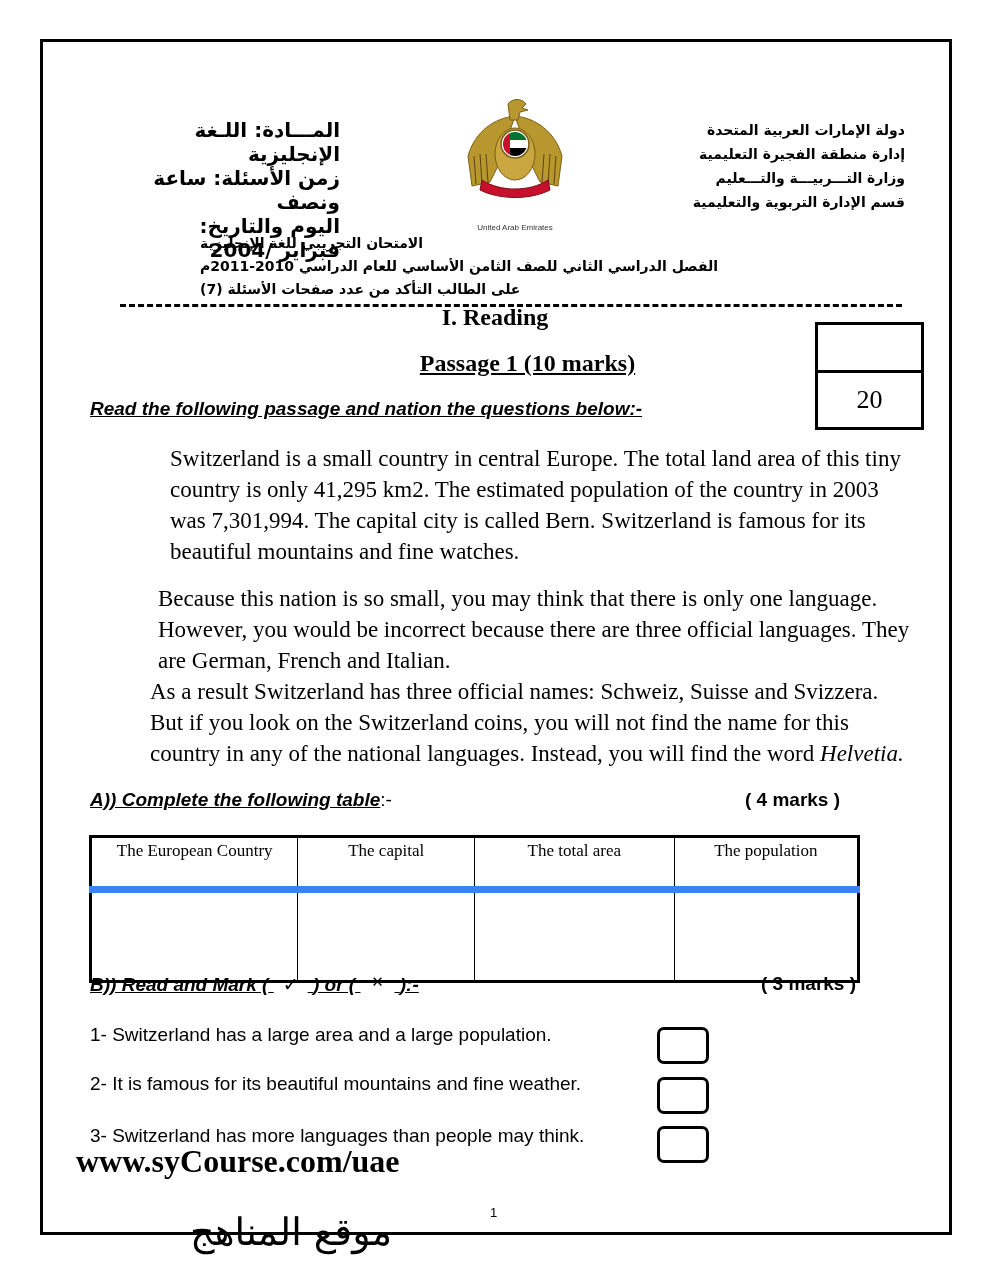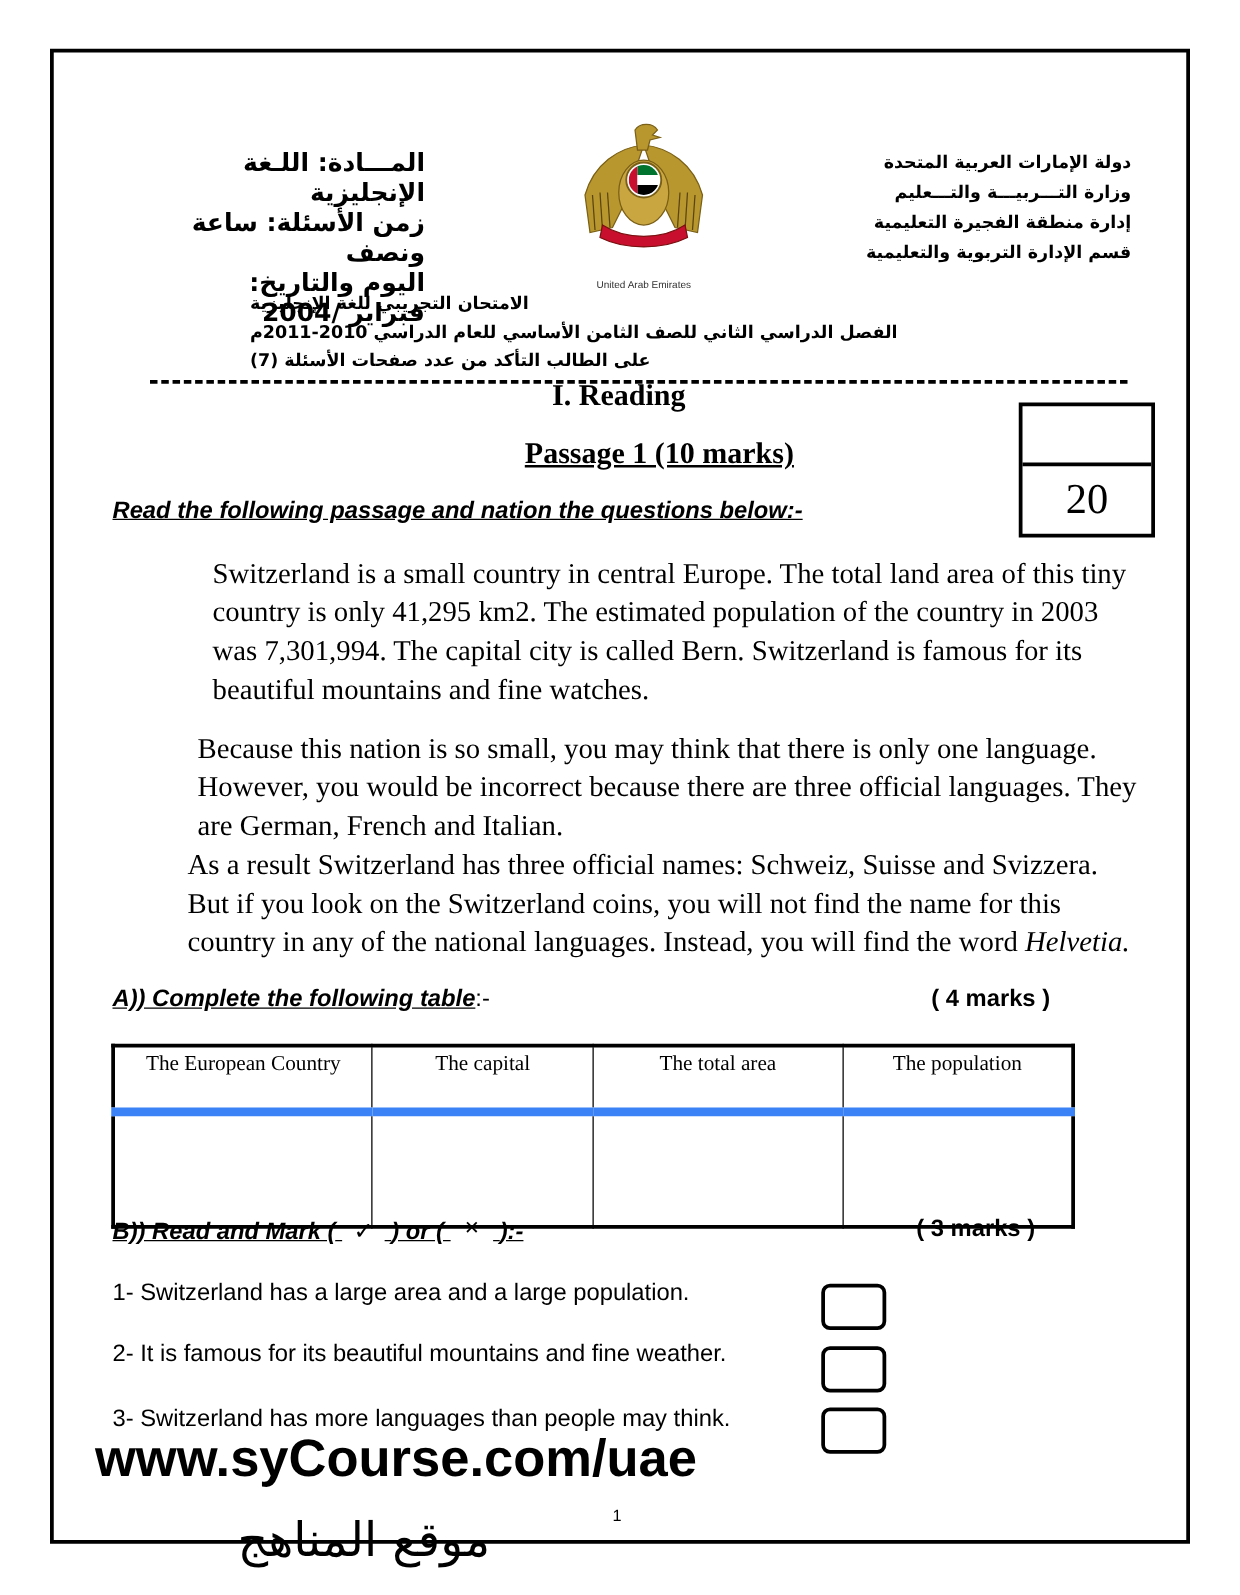--- a/index.html
+++ b/index.html
@@ -18,50 +18,50 @@
   .dashes {
     left: 120px; top: 304px; width: 782px; height: 0;
     border-top: 3px dashed #000;
   }
   .serif { font-family: "Liberation Serif", serif; }
   .sans { font-family: "Liberation Sans", sans-serif; }
   .reading-title { left: 330px; top: 304px; width: 330px; text-align: center; font-size: 24px; font-weight: bold; }
   .passage-title { left: 380px; top: 350px; width: 295px; text-align: center; font-size: 24px; font-weight: bold; text-decoration: underline; }
   .score-box { left: 815px; top: 322px; width: 103px; height: 102px; border: 3px solid #000; }
   .score-top { height: 45px; border-bottom: 3px solid #000; }
-  .score-val { height: 54px; display: flex; align-items: center; justify-content: center; font-family: "Liberation Serif", serif; font-size: 34px; }
+  .score-val { height: 54px; display: flex; align-items: center; justify-content: center; font-family: "Liberation Serif", serif; font-size: 26px; }
   .instruction { left: 90px; top: 398px; font-size: 19px; font-weight: bold; font-style: italic; text-decoration: underline; }
   .passage { left: 90px; width: 820px; font-size: 23px; line-height: 31px; }
   .p1 { top: 443px; }
   .p2 { top: 583px; }
   .indent1 { padding-left: 80px; }
   .indent2 { padding-left: 68px; }
   .indent3 { padding-left: 60px; }
   .section-a { left: 90px; top: 789px; font-size: 19px; font-weight: bold; font-style: italic; }
   .section-a .u { text-decoration: underline; }
   .marks-a { left: 745px; top: 789px; font-size: 19px; font-weight: bold; }
   table.info {
     position: absolute; left: 89px; top: 835px; width: 771px; border-collapse: collapse;
     font-family: "Liberation Serif", serif; font-size: 17px;
   }
   table.info th { font-weight: normal; height: 44px; vertical-align: top; padding-top: 3px; border: 1px solid #000; }
   table.info td { height: 85px; border: 1px solid #000; }
   table.info { border: 3px solid #000; }
   table.info tr.hrow th { border-bottom: 7px solid #3b82f6; }
   .section-b { left: 90px; top: 973px; font-size: 19px; font-weight: bold; font-style: italic; text-decoration: underline; }
-  .marks-b { left: 733px; top: 973px; font-size: 19px; font-weight: bold; text-align: center; }
+  .marks-b { left: 761px; top: 973px; font-size: 19px; font-weight: bold; text-align: center; }
   .stmt { left: 90px; font-size: 19px; }
   .s1 { top: 1024px; }
   .s2 { top: 1073px; }
   .s3 { top: 1125px; }
   .cbox { position: absolute; left: 657px; width: 46px; height: 31px; border: 3px solid #000; border-radius: 7px; background: #fff; }
   .c1 { top: 1027px; }
   .c2 { top: 1077px; }
   .c3 { top: 1126px; }
-  .watermark { left: 76px; top: 1143px; font-family: Liberation Sans, sans-serif; font-weight: bold; font-size: 42px; letter-spacing: 0px; }
+  .watermark { left: 76px; top: 1143px; font-family: Liberation Serif, serif; font-weight: bold; font-size: 32px; letter-spacing: 0px; }
   .page-num { left: 490px; top: 1205px; font-family: "Liberation Sans", sans-serif; font-size: 13px; }
   .ar-watermark { left: 190px; top: 1210px; font-family: "DejaVu Serif", serif; font-size: 38px; direction: rtl; }
 </style>
 </head>
 <body>
 
 <div class="page-border"></div>
 
 <div class="abs ar hdr-left">
   <div>المـــادة: اللـغة الإنجليزية</div>
@@ -98,22 +98,22 @@
       <rect x="50" y="52" width="18" height="8" fill="#000000"></rect>
     </g>
 
     <path d="M22 84 C40 96 70 96 88 84 L90 94 C70 104 40 104 20 94 Z" fill="#c8102e" stroke="#7a1010" stroke-width="1"></path>
   </svg>
   <div class="emblem-caption">United Arab Emirates</div>
 </div>
 
 <div class="abs ar hdr-right">
   <div>دولة الإمارات العربية المتحدة</div>
+  <div>إدارة منطقة الفجيرة التعليمية</div>
   <div>وزارة التـــربيـــة والتـــعليم</div>
-  <div>إدارة منطقة الفجيرة التعليمية</div>
   <div>قسم الإدارة التربوية والتعليمية</div>
 </div>
 
 <div class="abs ar exam-title">
   <div>الامتحان التجريبي للغة الإنجليزية</div>
   <div>الفصل الدراسي الثاني للصف الثامن الأساسي للعام الدراسي  2010-2011م</div>
   <div>على الطالب التأكد من عدد صفحات الأسئلة (7)</div>
 </div>
 
 <div class="abs dashes"></div>

